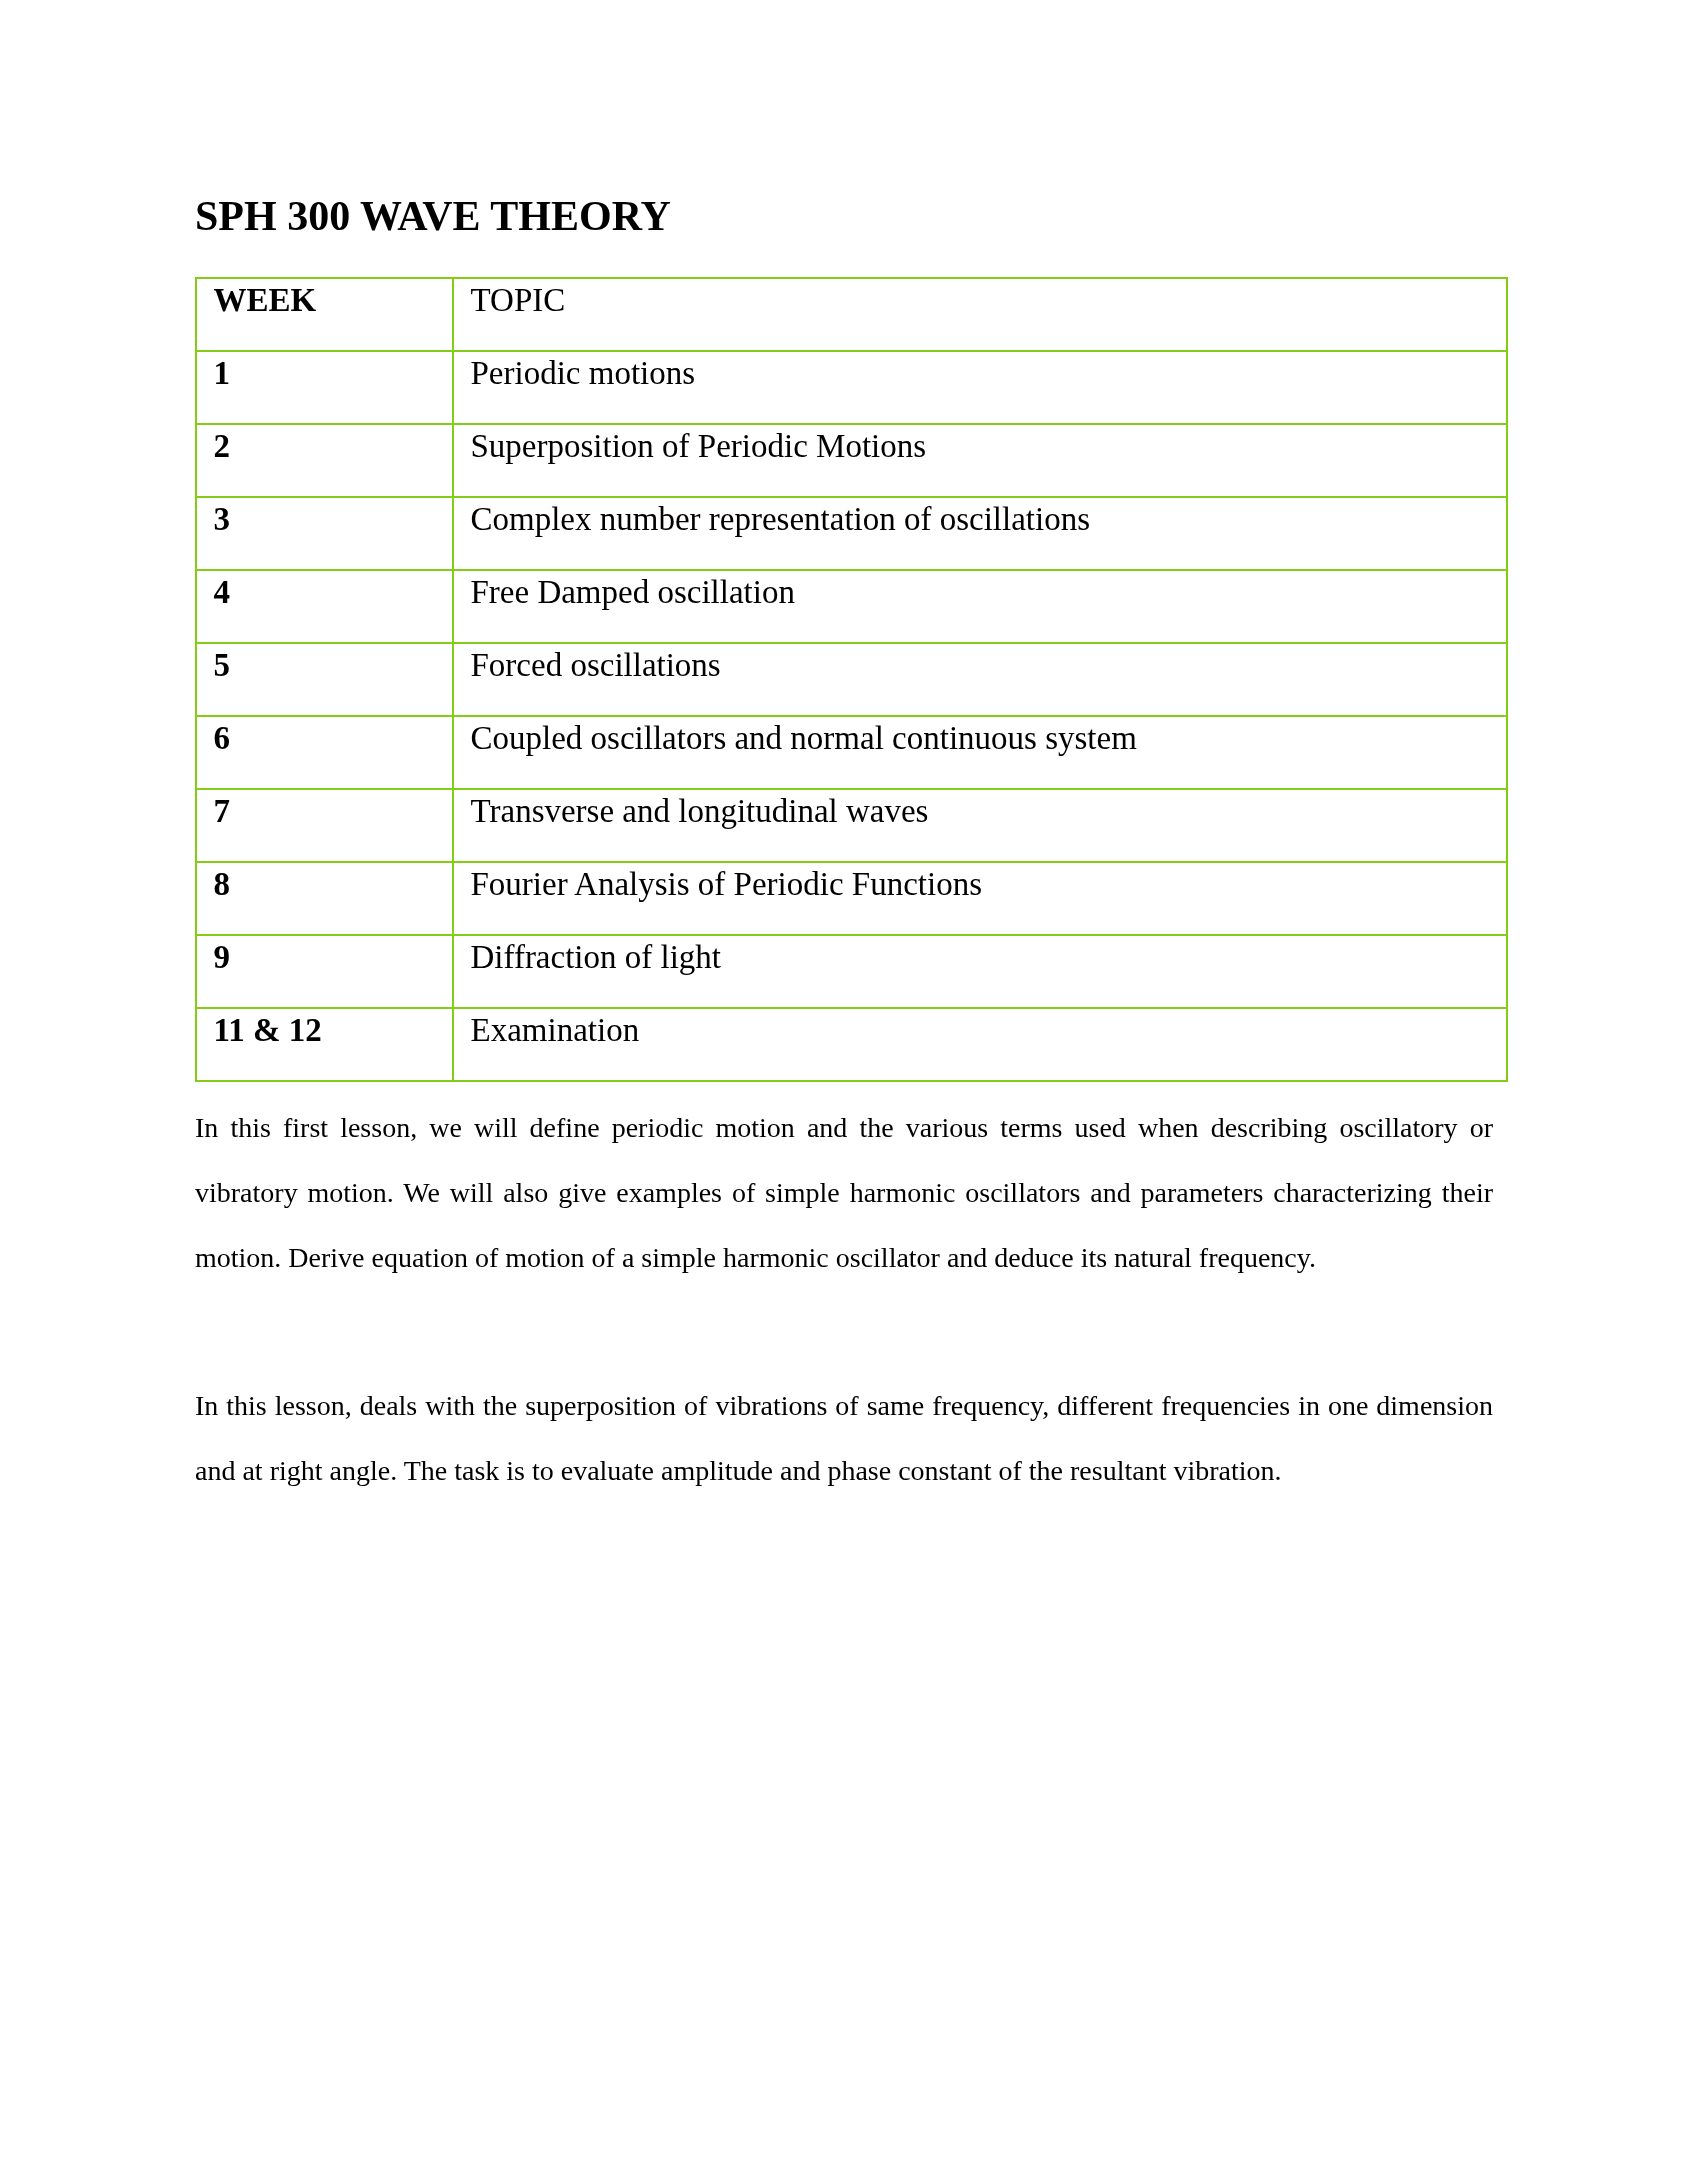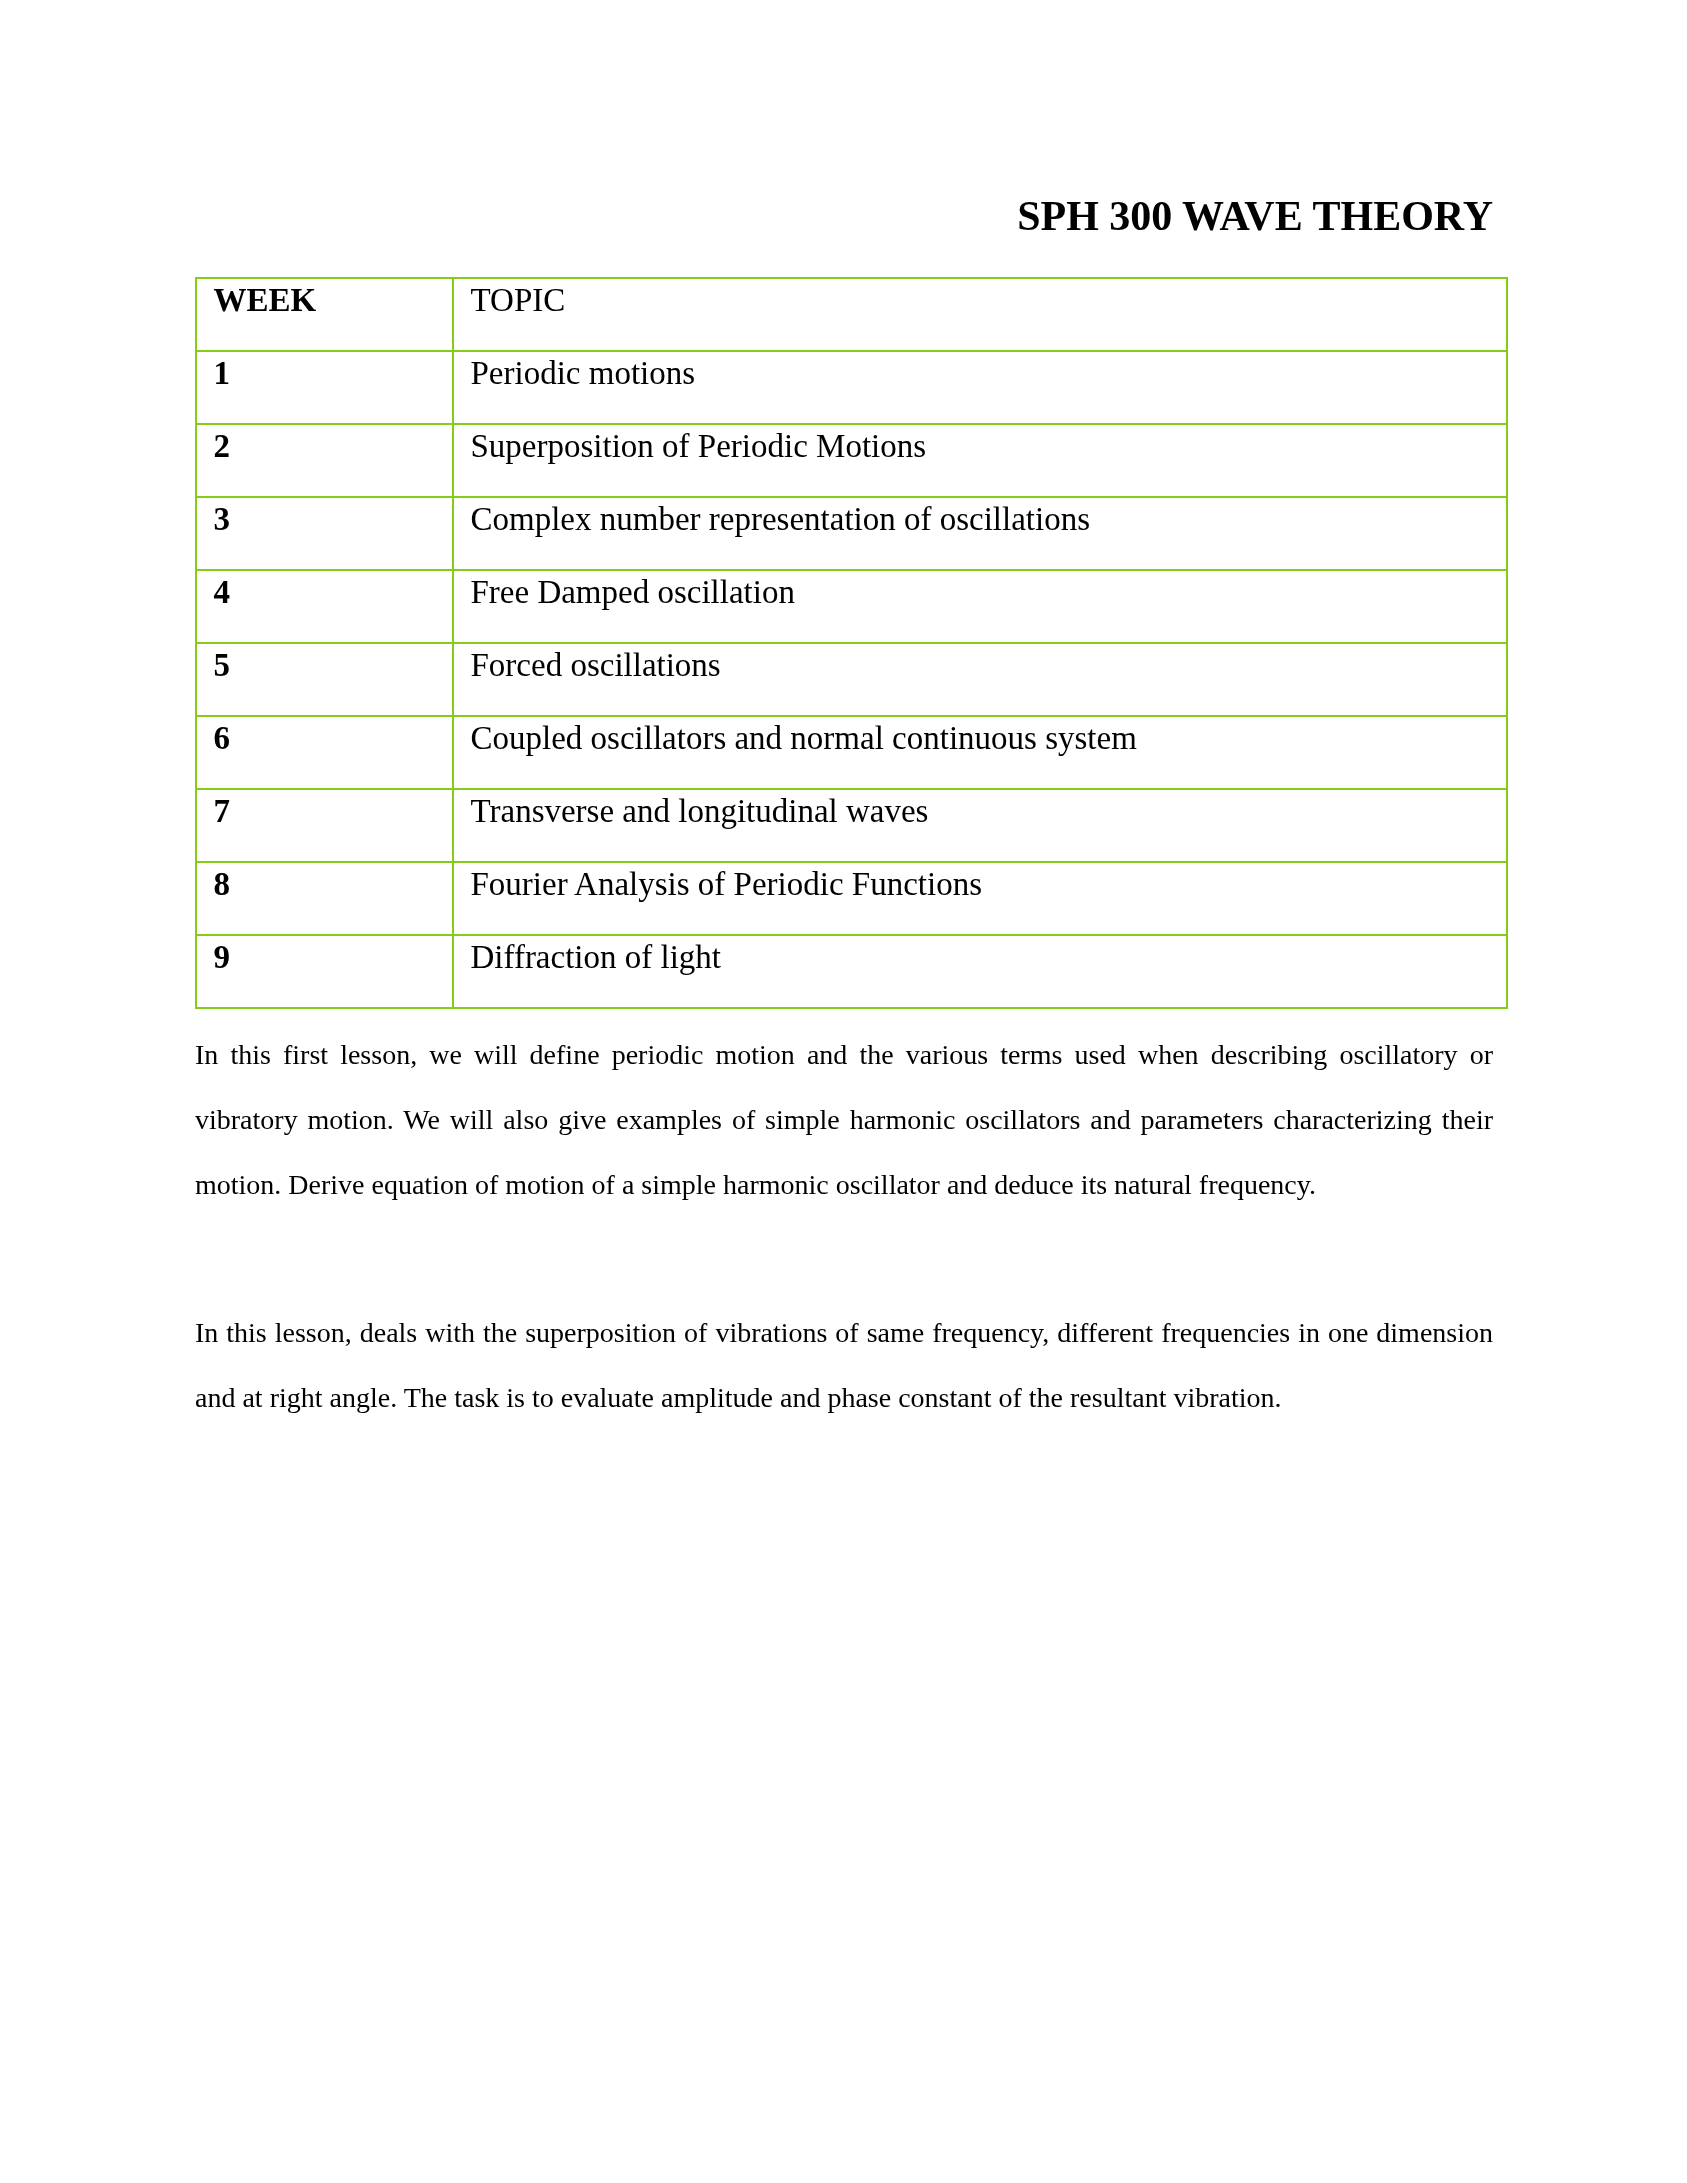--- a/index.html
+++ b/index.html
@@ -14,21 +14,21 @@
     background: #ffffff;
     color: #000000;
     font-family: "Liberation Serif", "DejaVu Serif", serif;
     box-sizing: border-box;
     padding: 192px 194px 0 195px;
     overflow: hidden;
   }
   .doc-title {
     font-size: 42px;
     font-weight: bold;
-    text-align: right;
+    text-align: left;
     line-height: 49px;
     letter-spacing: 0px;
   }
   table.schedule {
     border-collapse: collapse;
     table-layout: fixed;
     width: 1313px;
     margin-top: 36px;
   }
   table.schedule th,
@@ -112,20 +112,24 @@
       <td>Transverse and longitudinal waves</td>
     </tr>
     <tr>
       <td class="week-c">8</td>
       <td>Fourier Analysis of Periodic Functions</td>
     </tr>
     <tr>
       <td class="week-c">9</td>
       <td>Diffraction of light</td>
     </tr>
+    <tr>
+      <td class="week-c">11 &amp; 12</td>
+      <td>Examination</td>
+    </tr>
   </tbody>
     </table>
 
 
   <div class="section sec-week1">
     <div class="sec-body">In this first lesson, we will define periodic motion and the various terms used when describing oscillatory or vibratory motion. We will also give examples of simple harmonic oscillators and parameters characterizing their motion. Derive equation of motion of a simple harmonic oscillator and deduce its natural frequency.</div>
   </div>
 
   <div class="section sec-week2">
     <div class="sec-body">In this lesson, deals with the superposition of vibrations of same frequency, different frequencies in one dimension and at right angle. The task is to evaluate amplitude and phase constant of the resultant vibration.</div>

